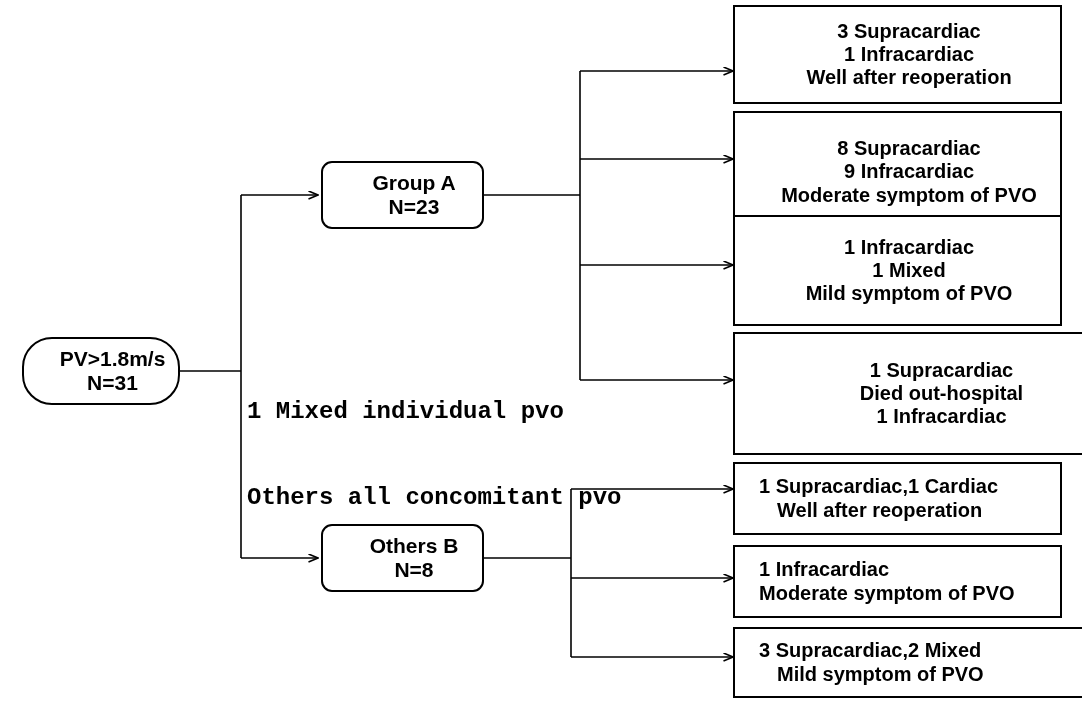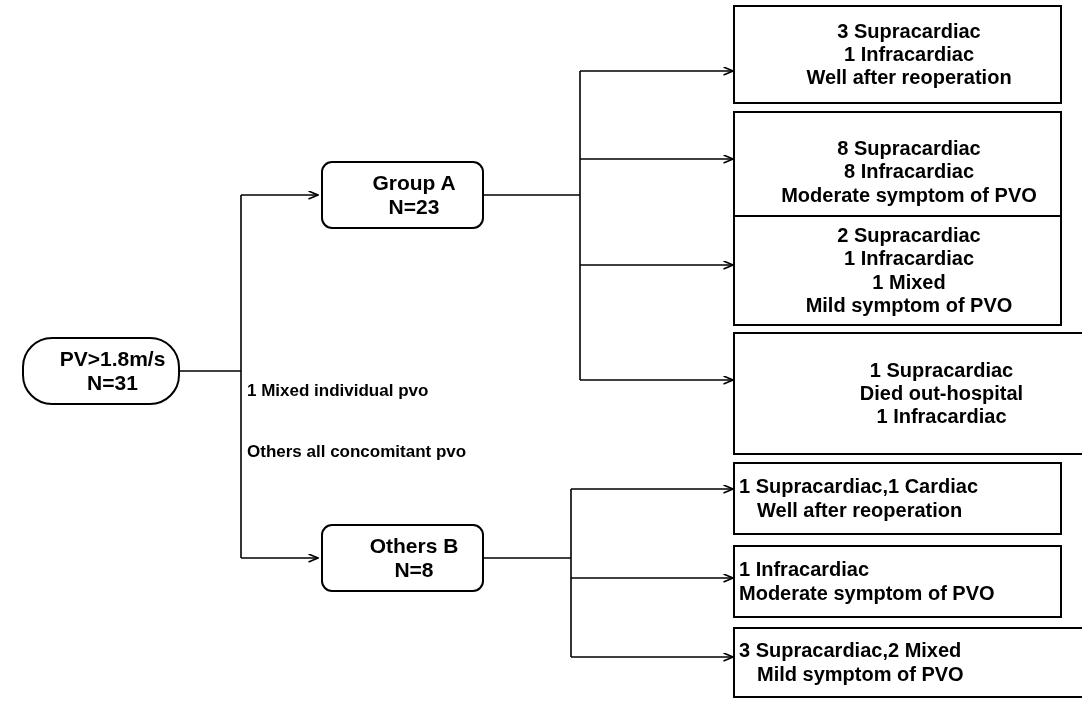--- a/index.html
+++ b/index.html
@@ -36,34 +36,34 @@
     color: #000000;
     line-height: 1.16;
     padding-left: 23px;
   }
   .node .ln {
     display: block;
     white-space: pre;
   }
   .node.align-left {
     align-items: flex-start;
-    padding-left: 4px;
+    padding-left: 24px;
   }
   .freetext {
     position: absolute;
     font-weight: bold;
     color: #000000;
     line-height: 1.2;
     white-space: pre;
   }
   .freetext .ln { display: block; }
   .root-node   { font-size: 21px; border-radius: 30px; }
   .group-node  { font-size: 21px; border-radius: 11px; }
   .leaf-node   { font-size: 20px; }
-  .mid-note    { font-size: 17px; }
+  .mid-note    { font-size: 24px; font-family: Liberation Mono, monospace; }
 </style>
 </head>
 <body>
 
 <div id="canvas">
 
   <svg id="edges" viewBox="0 0 1082 720" width="1082" height="720">
     <defs>
       <marker id="arrow" markerWidth="11" markerHeight="9" refX="10" refY="4.5" orient="auto" markerUnits="userSpaceOnUse">
         <path d="M0.5,0.5 L10,4.5 L0.5,8.5" fill="none" stroke="#000" stroke-width="1.6" stroke-linecap="butt" stroke-linejoin="miter"></path>
@@ -147,26 +147,25 @@
   </div>
 
   <div class="node leaf-node" style="left:733px; top:5px; width:329px; height:99px;">
     <span class="ln">3 Supracardiac</span>
     <span class="ln">1 Infracardiac</span>
     <span class="ln">Well after reoperation</span>
   </div>
 
   <div class="node leaf-node" style="left:733px; top:111px; width:329px; height:122px;">
     <span class="ln">8 Supracardiac</span>
-    <span class="ln">8 Infracardiac</span>
+    <span class="ln">9 Infracardiac</span>
     <span class="ln">Moderate symptom of PVO</span>
   </div>
 
   <div class="node leaf-node" style="left:733px; top:215px; width:329px; height:111px;">
-    <span class="ln">2 Supracardiac</span>
     <span class="ln">1 Infracardiac</span>
     <span class="ln">1 Mixed</span>
     <span class="ln">Mild symptom of PVO</span>
   </div>
 
   <div class="node leaf-node" style="left:733px; top:332px; width:394px; height:123px;">
     <span class="ln">1 Supracardiac</span>
     <span class="ln">Died out-hospital</span>
     <span class="ln">1 Infracardiac</span>
   </div>

